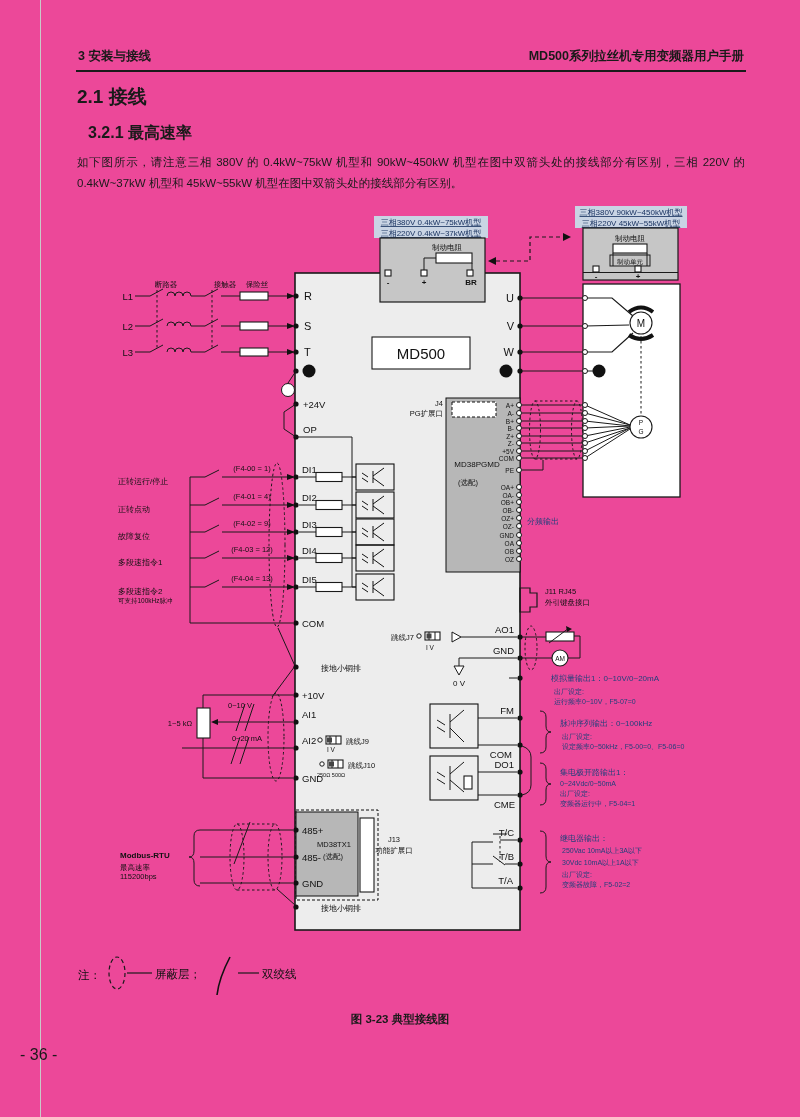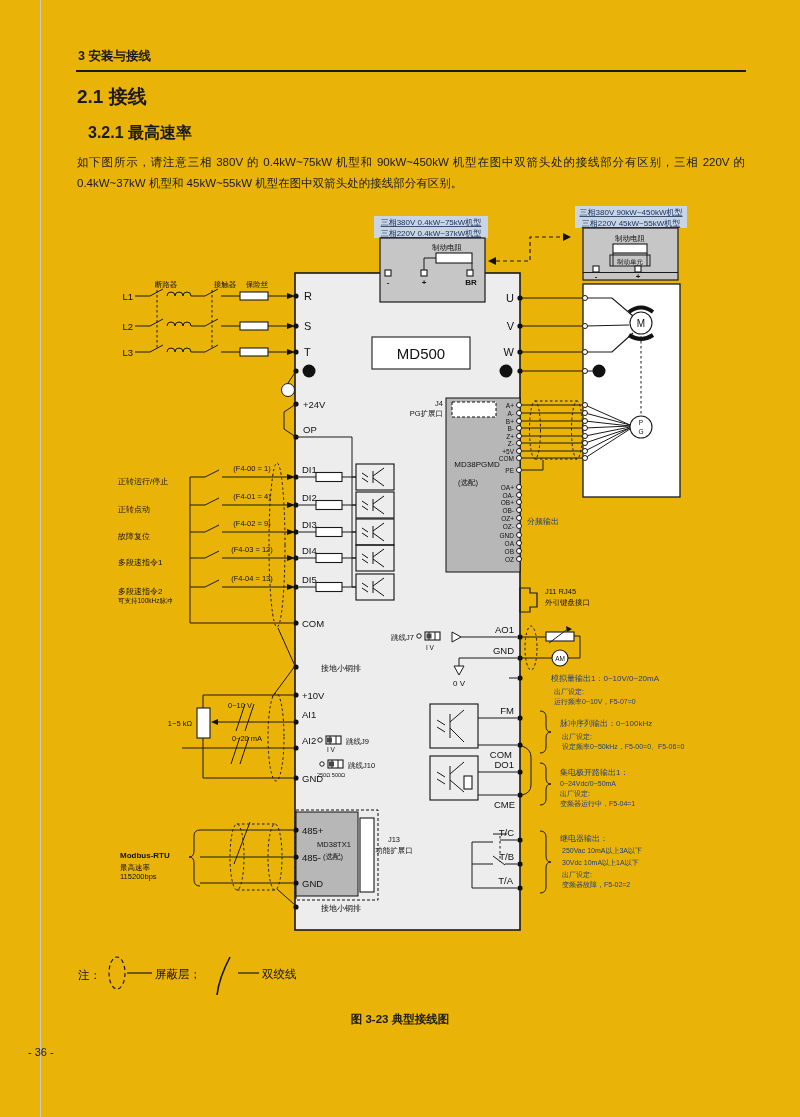--- a/index.html
+++ b/index.html
@@ -1,26 +1,26 @@
 <!DOCTYPE html>
 <html><head>
 <meta charset="utf-8">
 <style>
   html,body{margin:0;padding:0;background:#fff}
-  .page{position:relative;width:800px;height:1117px;background:#eab308;overflow:hidden;
+  .page{position:relative;width:800px;height:1117px;background:#ec4899;overflow:hidden;
         font-family:"Liberation Sans","DejaVu Sans",sans-serif;color:#1a1a1a}
   .scanline{position:absolute;left:40px;top:0;width:1px;height:1117px;background:#c9c9c9}
   .hdr-l{position:absolute;left:78px;top:48px;font-size:12.5px;font-weight:700}
   .hdr-r{position:absolute;right:56px;top:48px;font-size:12.5px;font-weight:700}
   .hdr-rule{position:absolute;left:76px;width:670px;top:70px;height:2px;background:#1a1a1a}
   .sec{position:absolute;left:77px;top:84px;font-size:19px;font-weight:700}
   .subsec{position:absolute;left:88px;top:123px;font-size:16px;font-weight:700}
   .intro{position:absolute;left:77px;top:152px;width:668px;font-size:11.5px;line-height:1.85;text-align:justify}
   .caption{position:absolute;left:0;top:1012px;width:800px;text-align:center;font-size:11.5px;font-weight:700}
-  .pageno{position:absolute;left:28px;top:1046px;font-size:11px}
+  .pageno{position:absolute;left:20px;top:1046px;font-size:16px}
   svg.diagram{position:absolute;left:0;top:0}
   
   .w{fill:none;stroke:#1a1a1a;stroke-width:1.2}
   .w2{fill:none;stroke:#1a1a1a;stroke-width:1}
   .thick{fill:none;stroke:#111;stroke-width:4}
   .dash{stroke-dasharray:4 3}
   .dash2{stroke-dasharray:2.5 2.5}
   .cmp{fill:#fff;stroke:#1a1a1a;stroke-width:1.1}
   .dot{fill:#111;stroke:none}
   .oc{fill:#fff;stroke:#1a1a1a;stroke-width:1}
@@ -34,20 +34,21 @@
   .hlbg{fill:#c9d4e4}
   #opto rect{fill:none;stroke:#111;stroke-width:1.1}
   #opto path{fill:none;stroke:#111;stroke-width:1}
 </style>
 </head>
 <body>
 
 <div class="page">
   <div class="scanline"></div>
   <div class="hdr-l">3  安装与接线</div>
+  <div class="hdr-r">MD500系列拉丝机专用变频器用户手册</div>
   <div class="hdr-rule"></div>
   <div class="sec">2.1 接线</div>
   <div class="subsec">3.2.1 最高速率</div>
   <div class="intro">如下图所示，请注意三相 380V 的 0.4kW~75kW 机型和 90kW~450kW 机型在图中双箭头处的接线部分有区别，三相 220V 的 0.4kW~37kW 机型和 45kW~55kW 机型在图中双箭头处的接线部分有区别。</div>
 
   <svg class="diagram" width="800" height="1117" viewBox="0 0 800 1117">
     <defs>
       <g id="earth">
           <path d="M0,-4 V0 M-4,0 H4 M-2.5,2 H2.5 M-1,4 H1"></path>
         </g>

